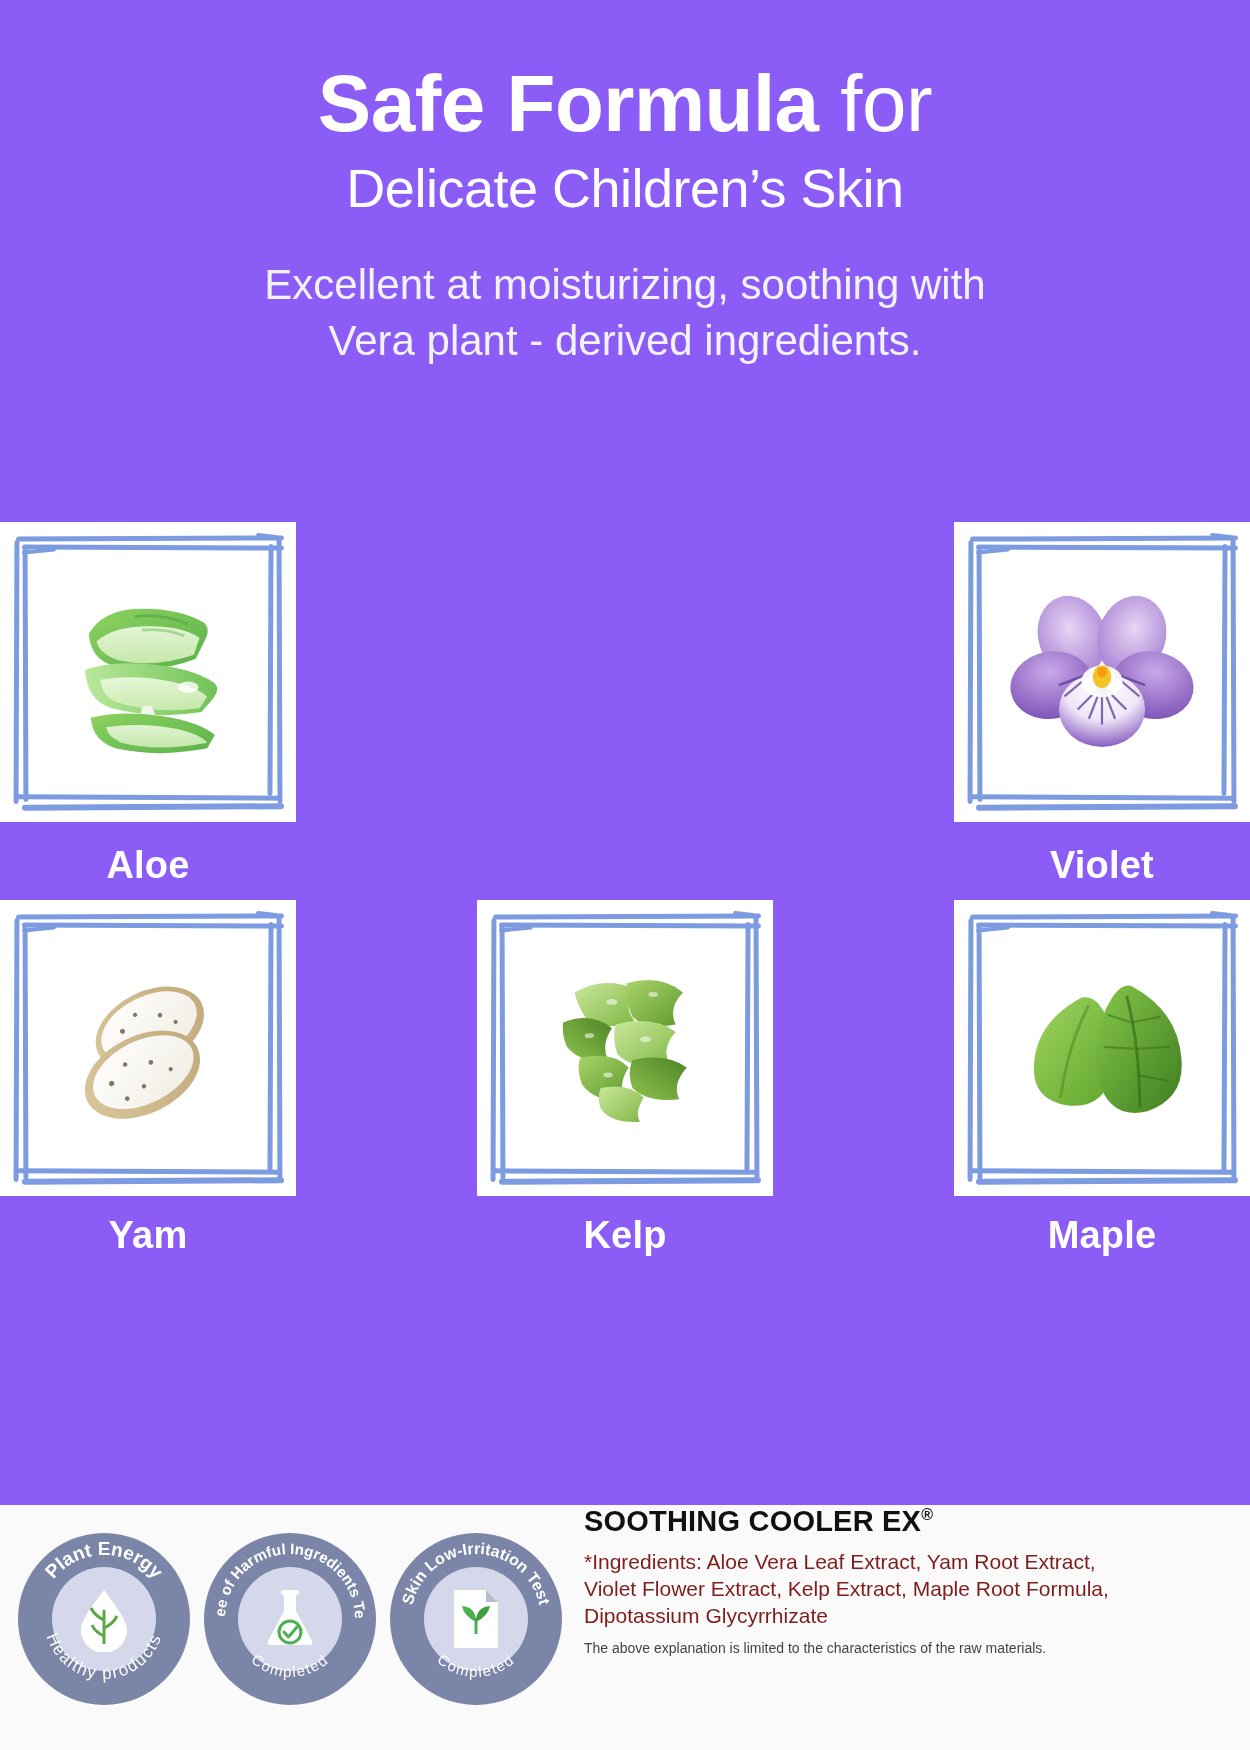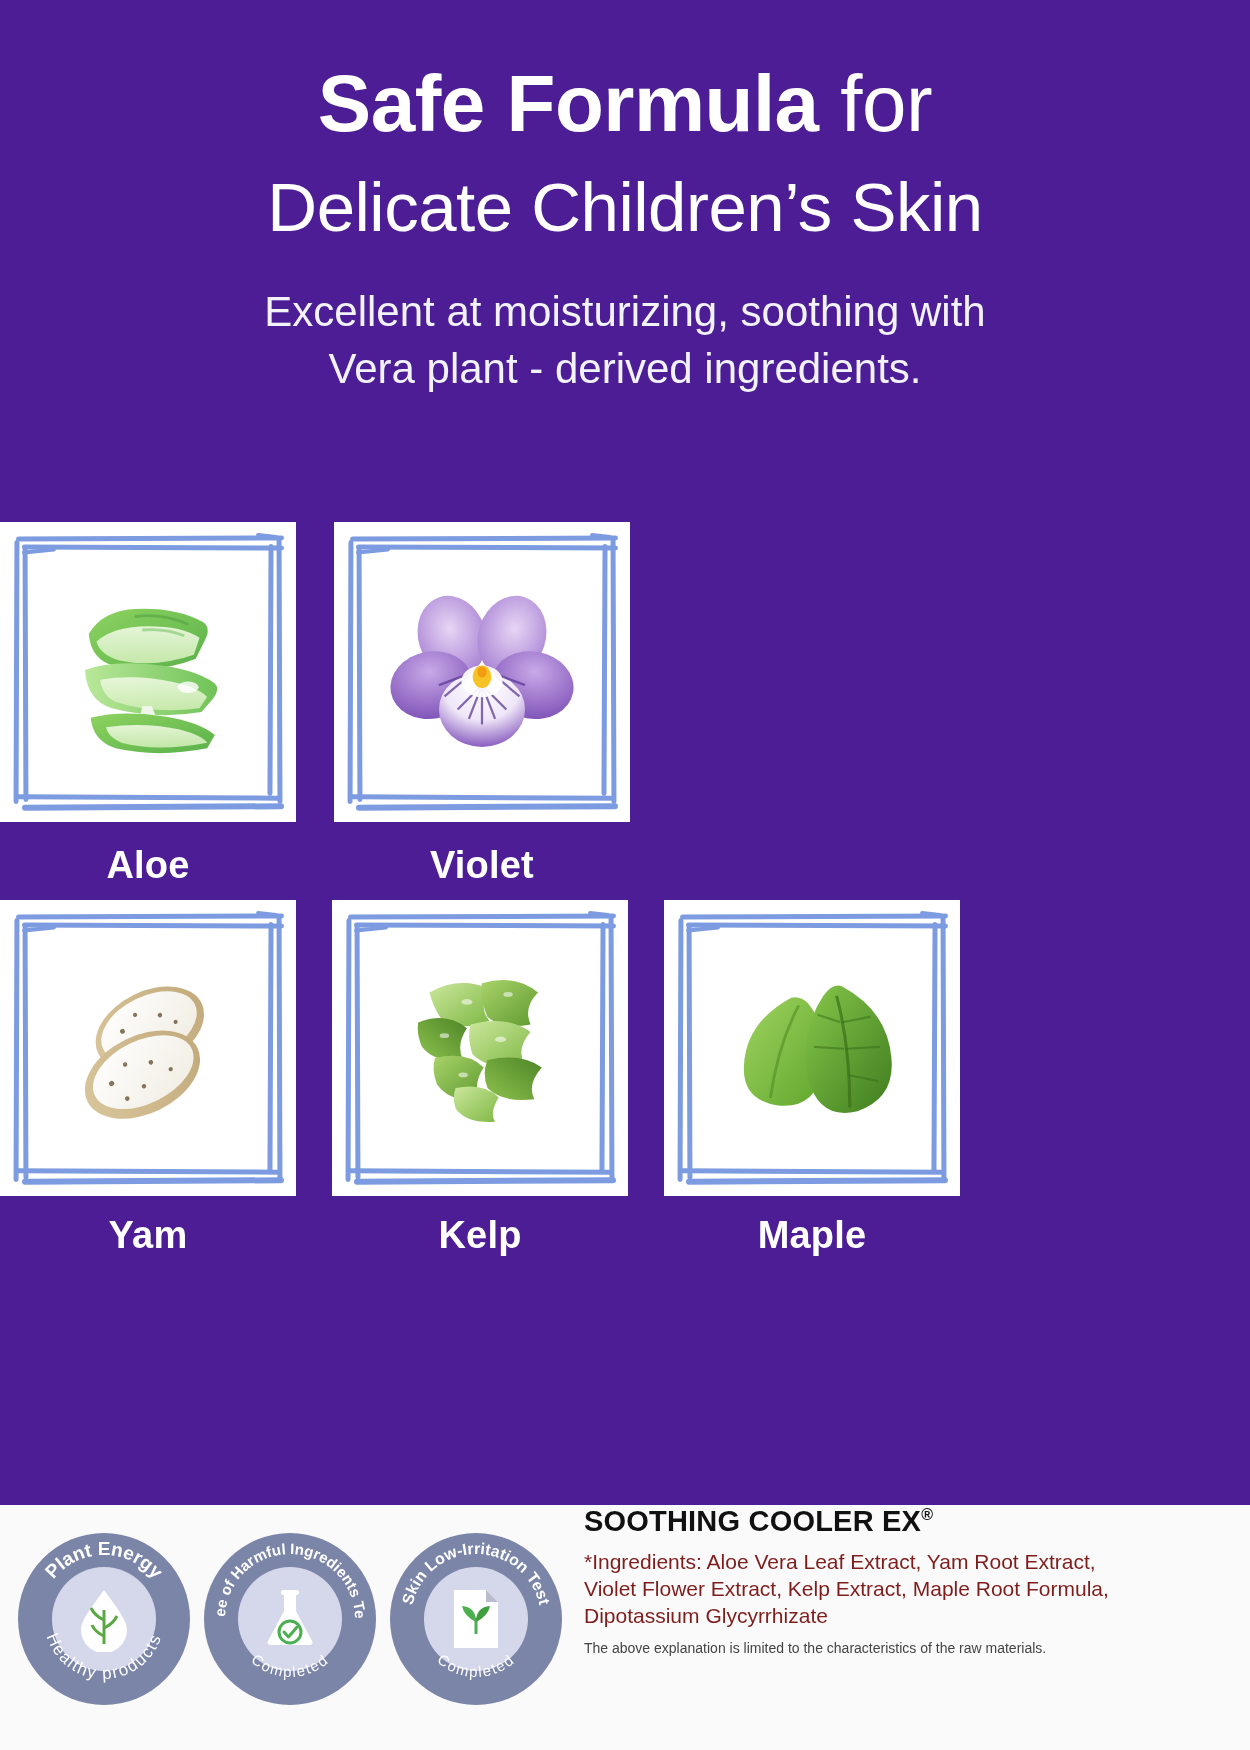--- a/index.html
+++ b/index.html
@@ -20,21 +20,21 @@
     height: 1750px;
     background: #ffffff;
   }
 
   
   .hero {
     position: absolute;
     left: 0; top: 0;
     width: 1250px;
     height: 1505px;
-    background: #4c1d95;
+    background: #8b5cf6;
     box-sizing: border-box;
   }
 
   .headline {
     text-align: center;
     color: #ffffff;
     margin: 0;
     padding-top: 62px;
     line-height: 1.05;
     letter-spacing: -0.5px;
@@ -42,41 +42,41 @@
   .headline .l1 {
     display: block;
     font-size: 80px;
     font-weight: 400;
   }
   .headline .l1 .strong {
     font-weight: 700;
   }
   .headline .l2 {
     display: block;
-    font-size: 69px;
+    font-size: 54px;
     font-weight: 400;
-    margin-top: 26px;
+    margin-top: 14px;
   }
 
   .subhead {
     text-align: center;
     color: #f2f3fa;
     margin: 0;
     padding-top: 40px;
     font-size: 42px;
     font-weight: 400;
     line-height: 1.35;
   }
   .subhead span { display: block; }
 
   
   .row {
     position: absolute;
     display: flex;
-    justify-content: flex-start;
+    justify-content: space-between;
   }
   .row-top {
     left: 0;
     top: 522px;
     width: 1250px;
     gap: 38px;
   }
   .row-bottom {
     left: 0;
     top: 900px;

